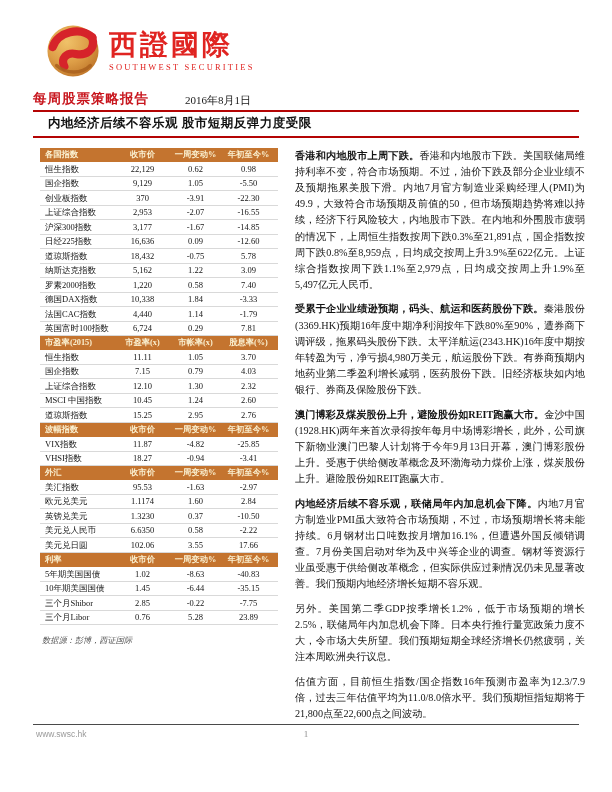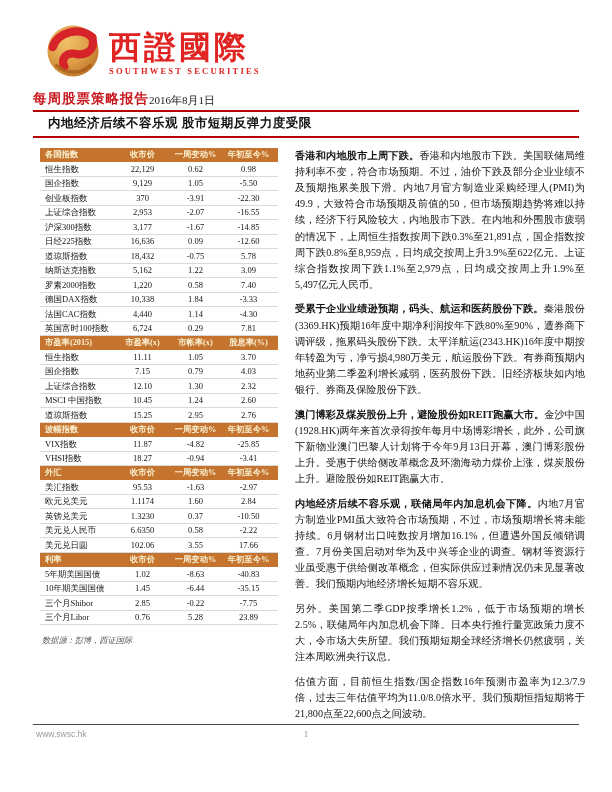--- a/index.html
+++ b/index.html
@@ -3,29 +3,29 @@
 <meta charset="utf-8">
 <style>
   html,body{margin:0;padding:0;background:#888;}
   .page{position:relative;width:612px;height:792px;margin:0 auto;background:#ffffff;
         font-family:"Liberation Serif","DejaVu Serif",serif;color:#141414;overflow:hidden;}
 
   
   .logo-row{position:absolute;top:24px;left:46px;display:flex;align-items:flex-start;gap:9px;}
   .logo-mark{width:54px;height:54px;flex:none;}
   .logo-texts{padding-top:7px;}
-  .logo-cn{color:#E02421;font-size:32px;font-weight:bold;letter-spacing:3px;line-height:1;}
-  .logo-en{color:#E02421;font-size:8.5px;font-weight:bold;letter-spacing:2.2px;margin-top:3px;}
+  .logo-cn{color:#E02421;font-size:28px;font-weight:bold;letter-spacing:3px;line-height:1;}
+  .logo-en{color:#E02421;font-size:8.5px;font-weight:normal;letter-spacing:2.2px;margin-top:3px;}
 
   
   .title-bar{position:absolute;top:90px;left:33px;right:33px;display:flex;
              align-items:flex-end;
              border-bottom:2.5px solid #B40404;padding-bottom:2px;}
   .report-type{color:#C8161E;font-weight:bold;font-size:13.5px;letter-spacing:1px;}
-  .report-date{font-size:11px;color:#1a1a1a;}
+  .report-date{font-size:11px;color:#1a1a1a;margin-left:36px;}
   .headline-bar{position:absolute;top:112px;left:33px;right:33px;
                 border-bottom:2px solid #B40404;padding:3px 0 4px 15px;
                 font-weight:bold;font-size:12.5px;letter-spacing:0.5px;color:#111;}
 
   
   .content{position:absolute;top:148px;left:40px;right:27px;display:flex;gap:17px;}
   .left-col{width:238px;flex:none;}
   .right-col{flex:1;min-width:0;}
 
   
@@ -148,21 +148,21 @@
             <div class="t-row">
               <span class="t-label">德国DAX指数</span>
               <span class="t-val">10,338</span>
               <span class="t-val">1.84</span>
               <span class="t-val">-3.33</span>
             </div>
             <div class="t-row">
               <span class="t-label">法国CAC指数</span>
               <span class="t-val">4,440</span>
               <span class="t-val">1.14</span>
-              <span class="t-val">-4.30</span>
+              <span class="t-val">-1.79</span>
             </div>
             <div class="t-row">
               <span class="t-label">英国富时100指数</span>
               <span class="t-val">6,724</span>
               <span class="t-val">0.29</span>
               <span class="t-val">7.81</span>
             </div>
           </div>
           <div>
             <div class="t-head">

